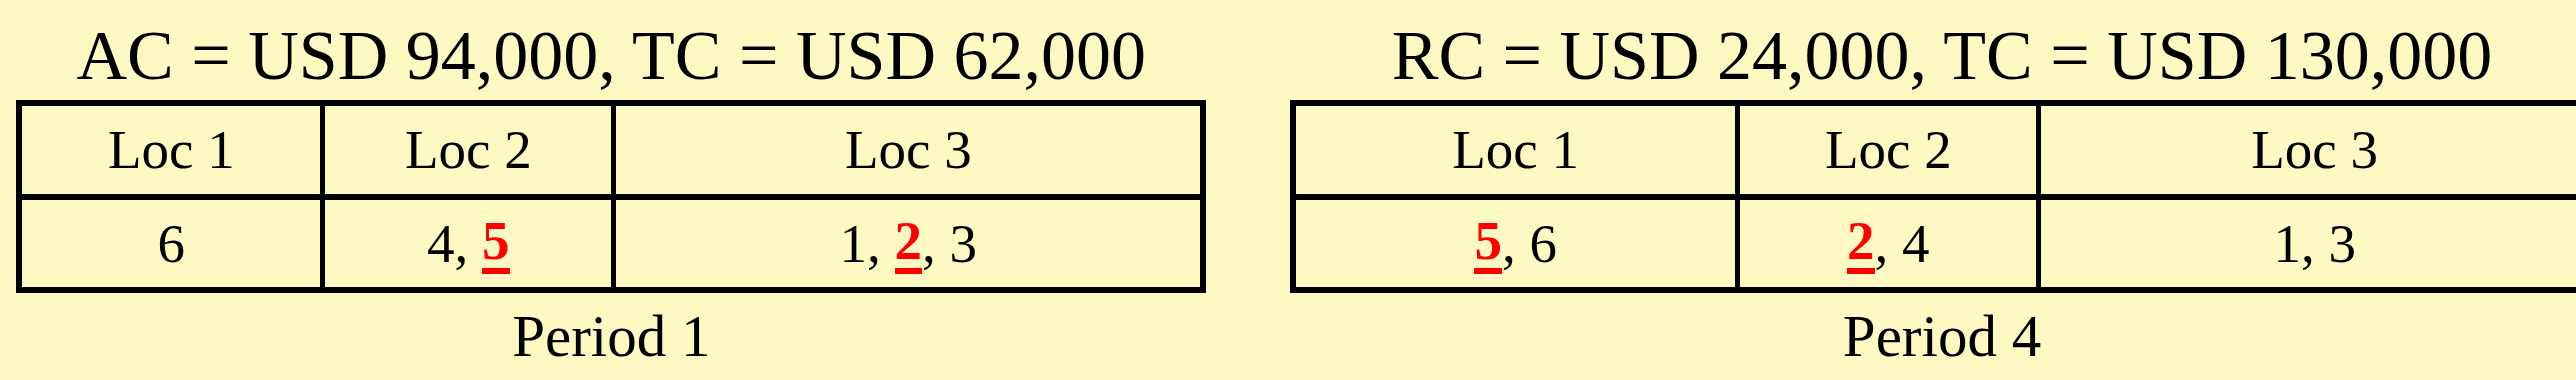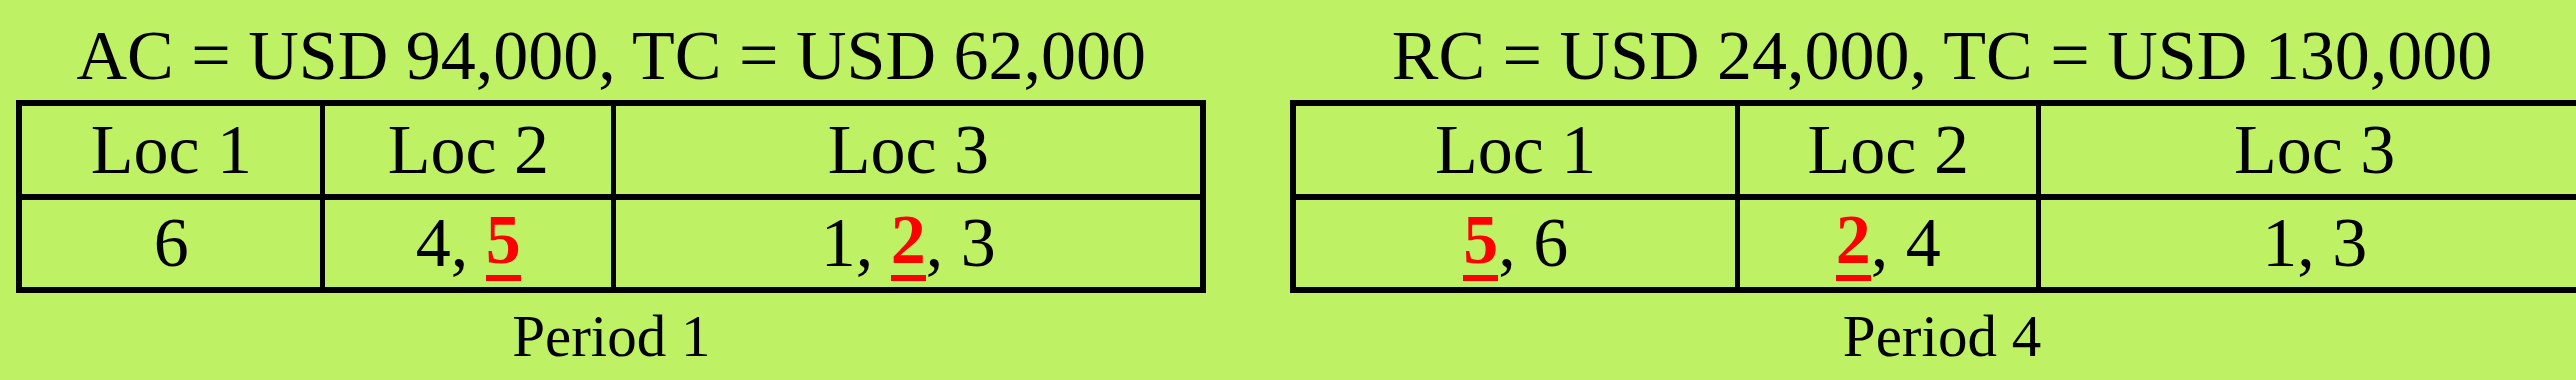--- a/index.html
+++ b/index.html
@@ -4,21 +4,21 @@
 <style>
   html, body {
     margin: 0;
     padding: 0;
     background: #ffffff;
   }
   .canvas {
     position: relative;
     width: 2576px;
     height: 380px;
-    background: #bef264;
+    background: #fef9c3;
     font-family: "Liberation Serif", serif;
     color: #000000;
     overflow: hidden;
   }
   .figure-group {
     position: absolute;
     top: 0;
     height: 380px;
     display: flex;
     flex-direction: column;
@@ -50,21 +50,21 @@
     min-height: 0;
   }
   .row-header {
     border-bottom: 6px solid #000000;
   }
   .cell {
     box-sizing: border-box;
     display: flex;
     align-items: center;
     justify-content: center;
-    font-size: 70px;
+    font-size: 55px;
     line-height: 1;
     white-space: pre;
   }
   .cell + .cell {
     border-left: 5.1px solid #000000;
   }
   .group-left  .c1 { width: 25.3%; }
   .group-left  .c2 { width: 24.7%; }
   .group-left  .c3 { flex: 1; }
   .group-right .c1 { width: 34.0%; }

